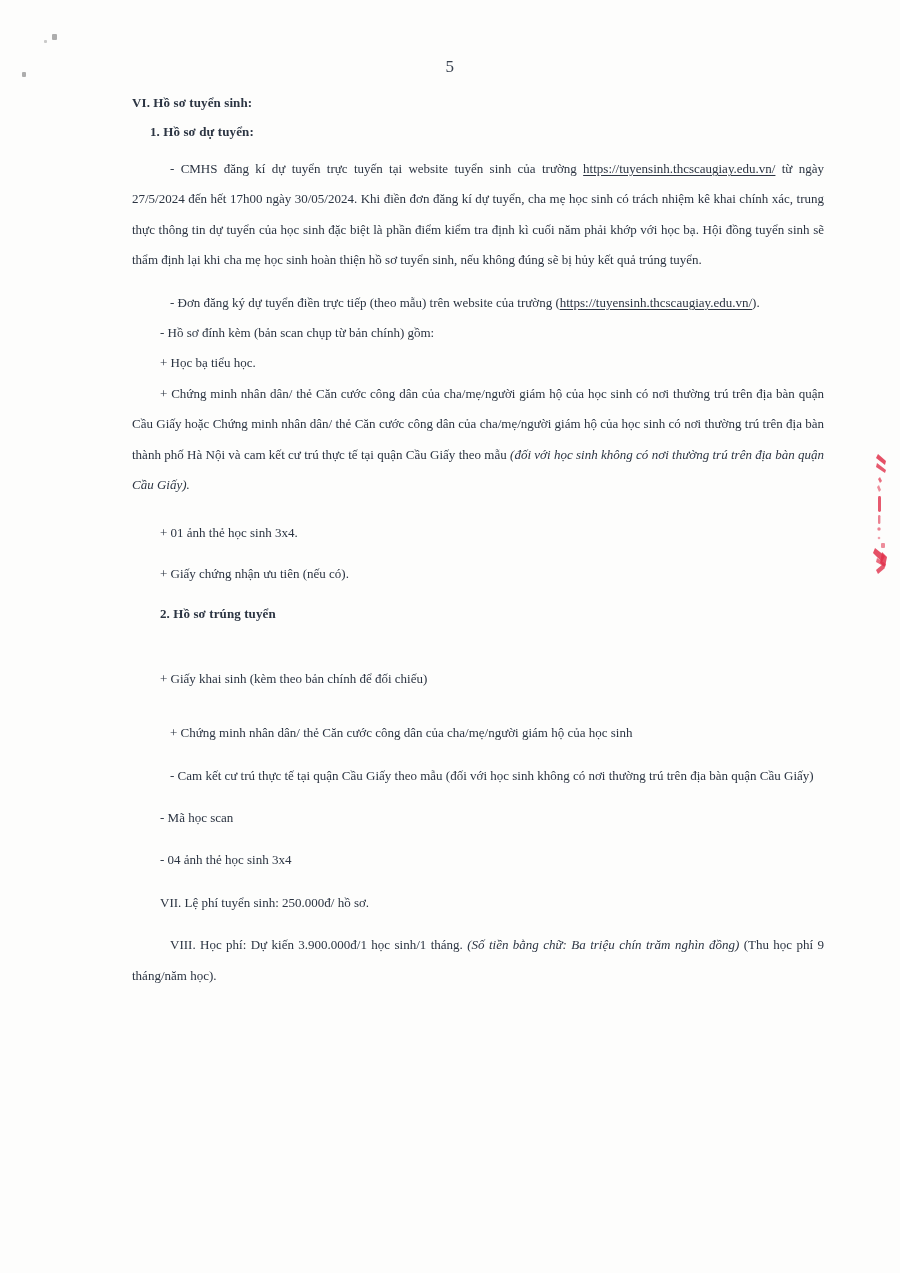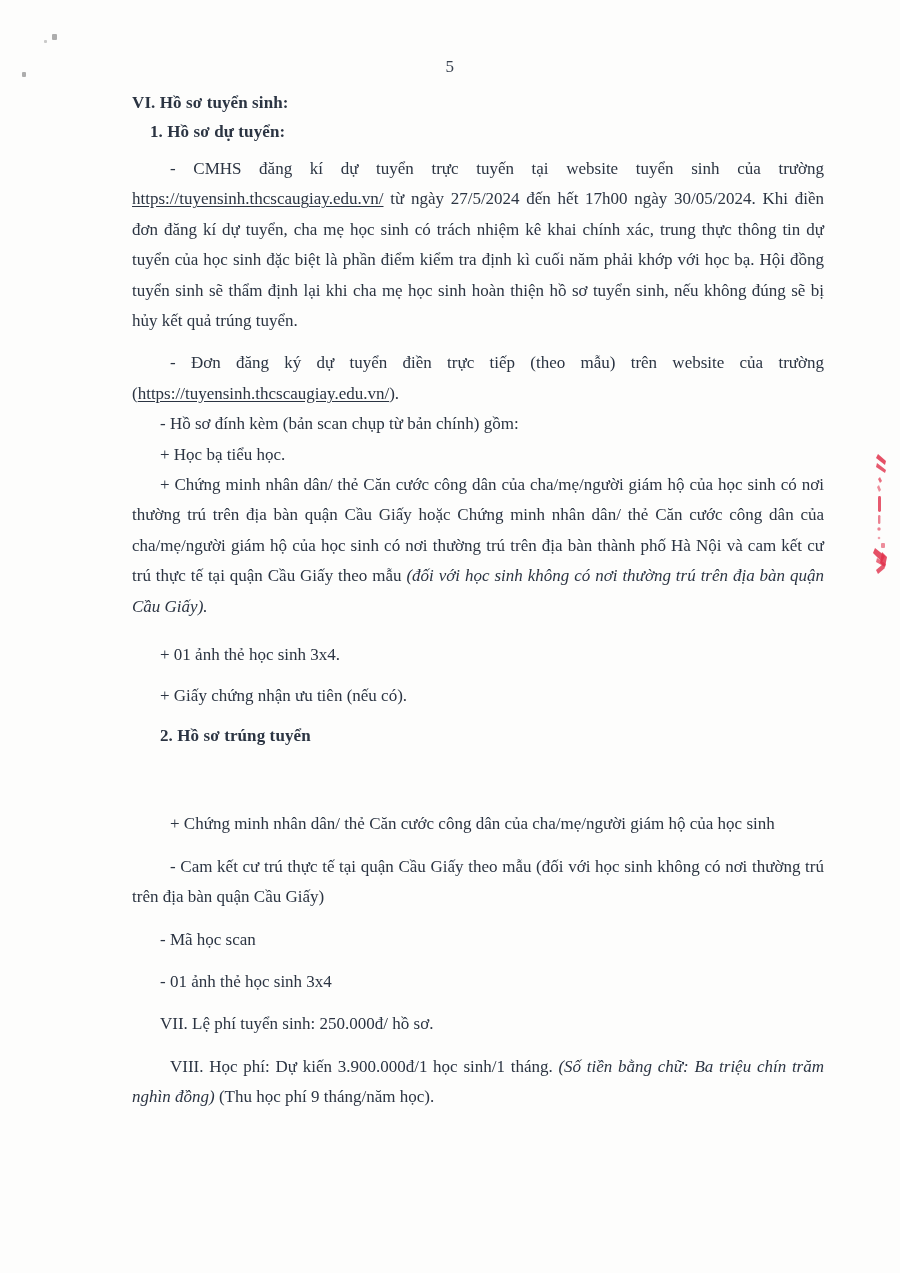--- a/index.html
+++ b/index.html
@@ -32,21 +32,21 @@
     text-align:center;font-size:17px;letter-spacing:.5px;
     color:#38414f;
   }
 
   .content{
     position:absolute;
     left:132px;right:76px;top:88px;
   }
 
   .ln{
-    font-size:17px;
+    font-size:13px;
     line-height:30.4px;
     color:#2b3442;
     text-align:justify;
     text-justify:inter-word;
     margin:0;
     white-space:normal;
   }
   .ln.bold{font-weight:bold;letter-spacing:.1px;}
   .ln.tight{line-height:29px;}
   .indent{text-indent:38px;}
@@ -123,35 +123,36 @@
     <p class="ln nojust indent-sm">+ Giấy chứng nhận ưu tiên (nếu có).</p>
 
     <div class="sp10"></div>
 
     <p class="ln bold nojust indent-sm">2. Hồ sơ trúng tuyển</p>
 
     <div class="sp10"></div>
 
     <div class="sp12"></div>
     <div class="sp12"></div>
+    <p class="ln nojust indent-sm">+ Giấy khai sinh (kèm theo bản chính để đối chiếu)</p>
     <div class="sp12"></div>
 
     <div class="sp12"></div>
 
     <p class="ln indent">+ Chứng minh nhân dân/ thẻ Căn cước công dân của cha/mẹ/người giám hộ của học sinh</p>
 
     <div class="sp12"></div>
 
     <p class="ln indent">- Cam kết cư trú thực tế tại quận Cầu Giấy theo mẫu (đối với học sinh không có nơi thường trú trên địa bàn quận Cầu Giấy)</p>
 
     <div class="sp12"></div>
 
     <p class="ln nojust indent-sm">- Mã học scan</p>
     <div class="sp12"></div>
-    <p class="ln nojust indent-sm">- 01 ảnh thẻ học sinh 3x4</p>
+    <p class="ln nojust indent-sm">- 04 ảnh thẻ học sinh 3x4</p>
 
     <div class="sp12"></div>
 
     <p class="ln nojust indent-sm"><span class="bold">VII. Lệ phí tuyển sinh:</span><span> 250.000đ/ hồ sơ.</span></p>
 
     <div class="sp12"></div>
 
     <p class="ln indent"><span class="bold">VIII. Học phí:</span><span> Dự kiến 3.900.000đ/1 học sinh/1 tháng. </span><span class="it">(Số tiền bằng chữ: Ba triệu chín trăm nghìn đồng)</span><span> (Thu học phí 9 tháng/năm học).</span></p>
 
   </div>

